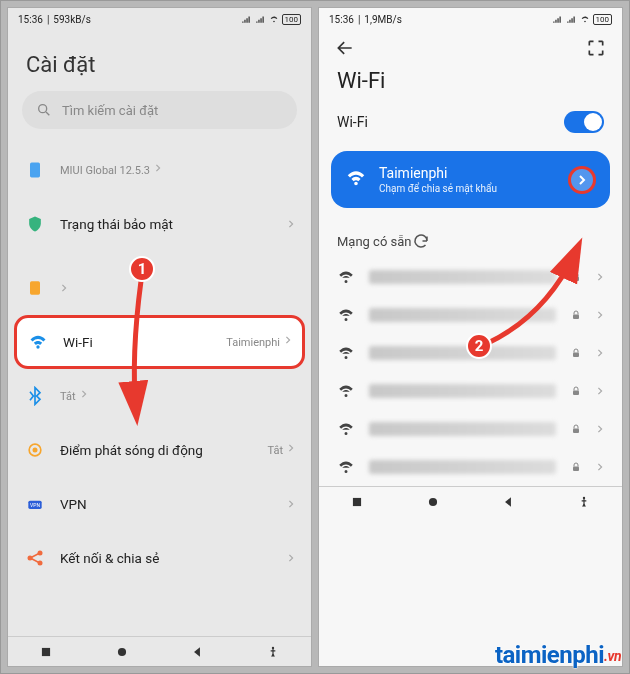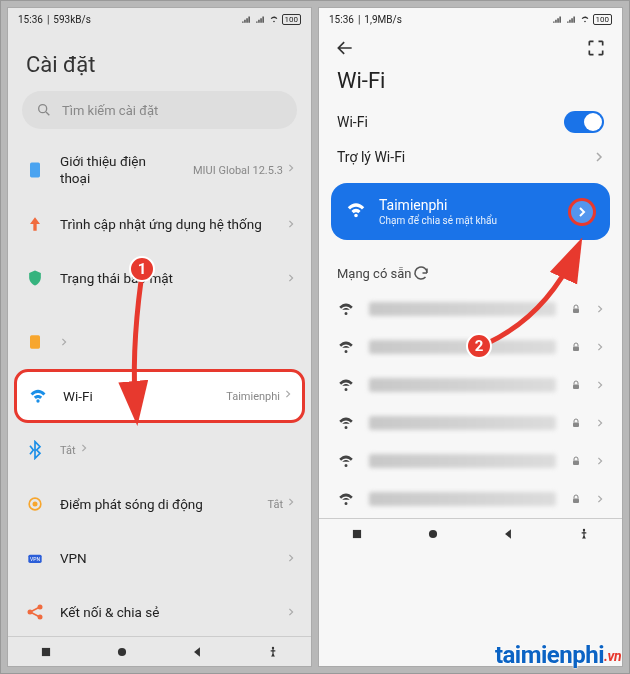--- a/index.html
+++ b/index.html
@@ -155,46 +155,28 @@
       <span>Tìm kiếm cài đặt</span>
     </div>
 
     <div class="list">
       <div class="row">
         <span class="icon">
             <svg viewBox="0 0 24 24">
               <rect x="6" y="3" width="12" height="18" rx="2" fill="#4aa3f0"></rect>
             </svg>
           </span>
-        <div class="labelwrap">
-            <span class="lbl">Giới thiệu điện thoại</span>
-          </div>
         <div class="trail">
             <span>MIUI Global 12.5.3</span>
             <svg class="chev" viewBox="0 0 10 10">
               <path d="M3 1l4 4-4 4" fill="none" stroke="#aaa" stroke-width="1.5"></path>
             </svg>
           </div>
       </div>
 
-      <div class="row">
-        <span class="icon">
-            <svg viewBox="0 0 24 24">
-              <path d="M12 4l6 8h-4v8h-4v-8H6z" fill="#f06b3e"></path>
-            </svg>
-          </span>
-        <div class="labelwrap">
-            <span class="lbl">Trình cập nhật ứng dụng hệ thống</span>
-          </div>
-        <div class="trail">
-            <svg class="chev" viewBox="0 0 10 10">
-              <path d="M3 1l4 4-4 4" fill="none" stroke="#aaa" stroke-width="1.5"></path>
-            </svg>
-          </div>
-      </div>
 
       <div class="row">
         <span class="icon">
             <svg viewBox="0 0 24 24">
               <path d="M12 3l7 3v5c0 5-3 8-7 10-4-2-7-5-7-10V6z" fill="#36b37e"></path>
             </svg>
           </span>
         <div class="labelwrap">
             <span class="lbl">Trạng thái bảo mật</span>
           </div>
@@ -356,26 +338,20 @@
         </svg>
     </div>
 
     <div class="title-right">Wi-Fi</div>
 
     <div class="switchrow">
       <span>Wi-Fi</span>
       <div class="toggle"></div>
     </div>
 
-    <div class="switchrow">
-      <span>Trợ lý Wi-Fi</span>
-      <svg width="10" height="10" viewBox="0 0 10 10">
-          <path d="M3 1l4 4-4 4" fill="none" stroke="#aaa" stroke-width="1.5"></path>
-        </svg>
-    </div>
 
     <div class="connected-card">
       <span class="wifi-ic"><svg viewBox="0 0 24 24">
             <path d="M12 20a2 2 0 100-4 2 2 0 000 4zM3 9c6-6 12-6 18 0l-2.5 2.5c-4-4-9-4-13 0zM7 13c3-3 7-3 10 0l-2.5 2.5c-1.5-1.5-3.5-1.5-5 0z"></path>
           </svg></span>
       <div class="cc-text">
         <div class="cc-name">Taimienphi</div>
         <div class="cc-sub">Chạm để chia sẻ mật khẩu</div>
       </div>
       <div class="chevron-circle">

